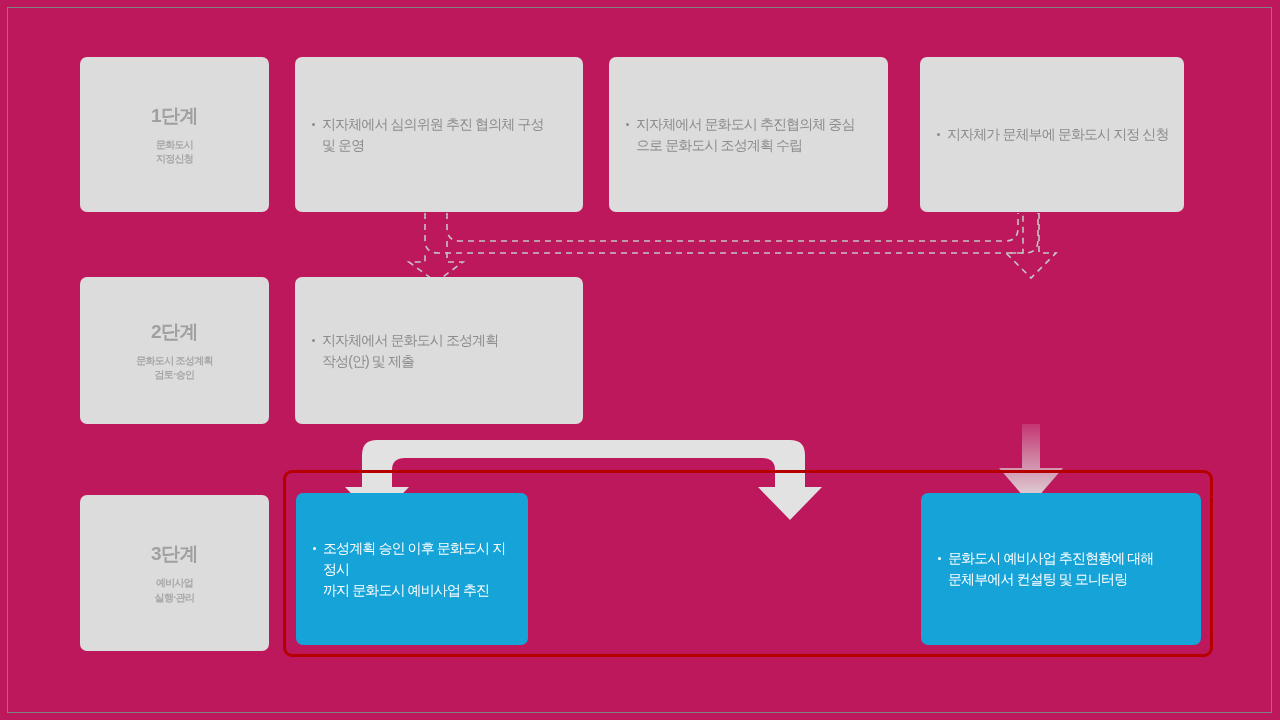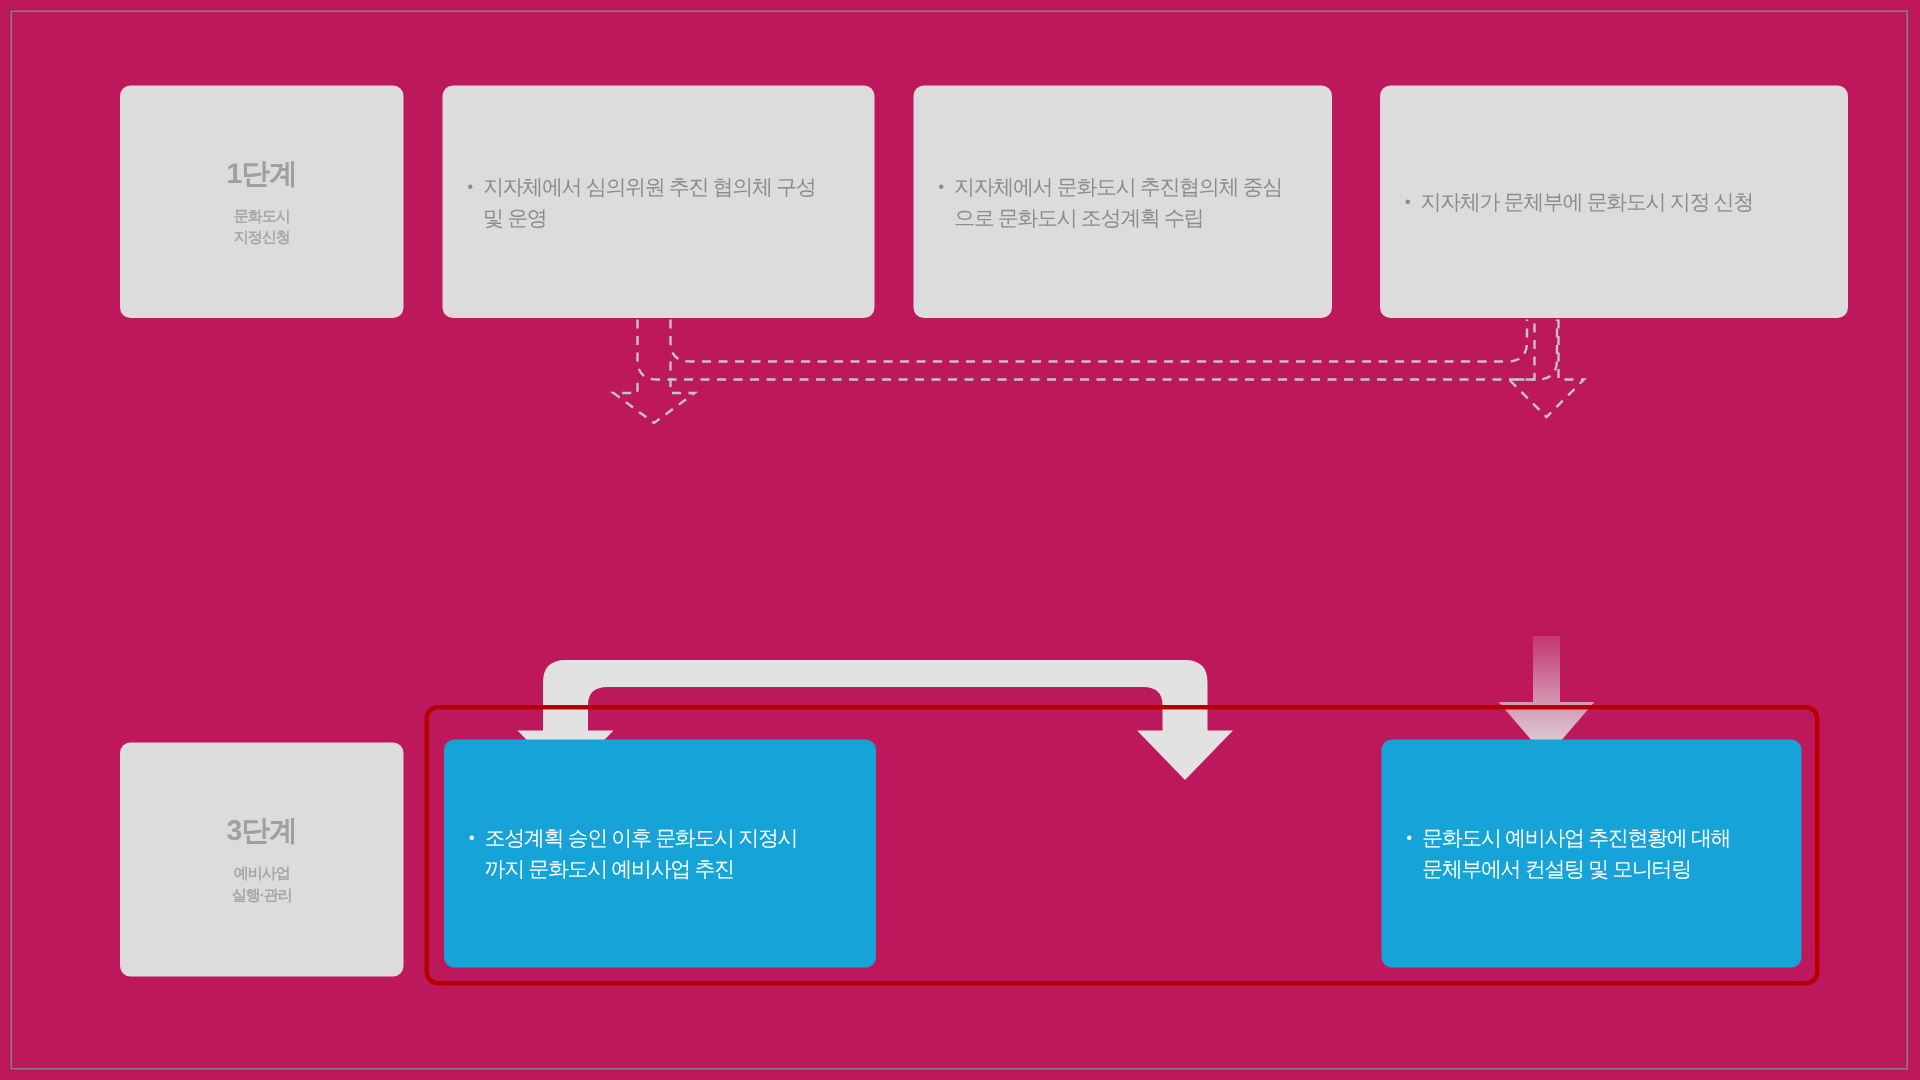--- a/index.html
+++ b/index.html
@@ -199,38 +199,49 @@
     </ul>
   </div>
 
   <div class="box box-gray content-box" style="left:609px; top:57px; width:279px; height:155px;justify-content:flex-end;">
     <ul class="bullet-list">
       <li class="bullet-item gray-text">지자체에서 문화도시 추진협의체 중심
 으로 문화도시 조성계획 수립</li>
     </ul>
   </div>
 
-  <div class="box box-gray content-box" style="left:920px; top:57px; width:312px; height:155px;">
+  <div class="box box-gray content-box" style="left:920px; top:57px; width:264px; height:155px;">
     <ul class="bullet-list">
       <li class="bullet-item gray-text">지자체가 문체부에 문화도시 지정 신청</li>
     </ul>
   </div>
 
-
+  <div class="box box-gray stage-label" style="left:80px; top:277px; width:189px; height:147px;">
+    <div class="stage-num">2단계</div>
+    <div class="stage-sub" style="white-space: pre-line;">문화도시 조성계획
+검토·승인</div>
+  </div>
+
+  <div class="box box-gray content-box" style="left:295px; top:277px; width:288px; height:147px;">
+    <ul class="bullet-list">
+      <li class="bullet-item gray-text">지자체에서 문화도시 조성계획
+작성(안) 및 제출</li>
+    </ul>
+  </div>
 
 
   <div class="box box-gray stage-label" style="left:80px; top:495px; width:189px; height:156px;">
     <div class="stage-num">3단계</div>
     <div class="stage-sub" style="white-space: pre-line;">예비사업
 실행·관리</div>
   </div>
 
   <div class="red-frame" style="left:283px; top:470px; width:930px; height:187px;"></div>
 
-  <div class="box box-blue content-box" style="left:296px; top:493px; width:288px; height:152px;">
+  <div class="box box-blue content-box" style="left:296px; top:493px; width:232px; height:152px;">
     <ul class="bullet-list">
       <li class="bullet-item white-text">조성계획 승인 이후 문화도시 지정시
 까지 문화도시 예비사업 추진</li>
     </ul>
   </div>
 
 
   <div class="box box-blue content-box" style="left:921px; top:493px; width:280px; height:152px;">
     <ul class="bullet-list">
       <li class="bullet-item white-text">문화도시 예비사업 추진현황에 대해

